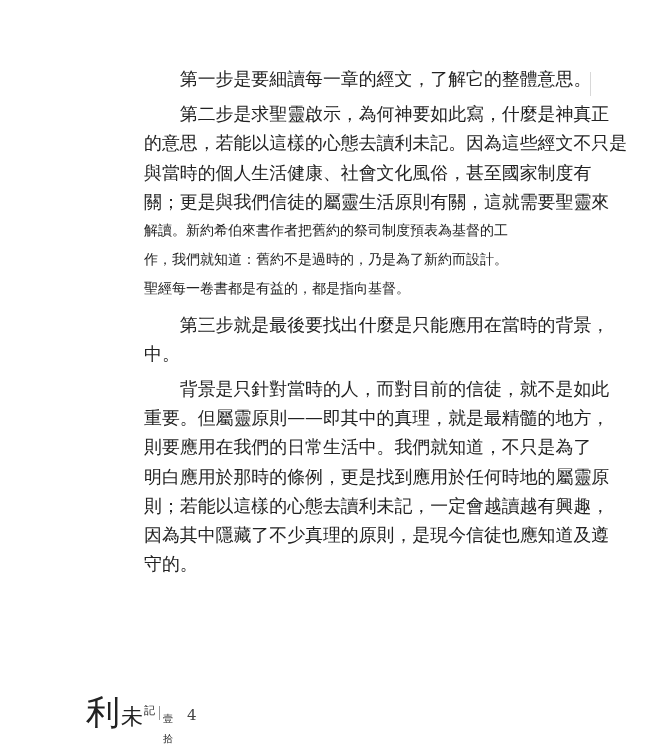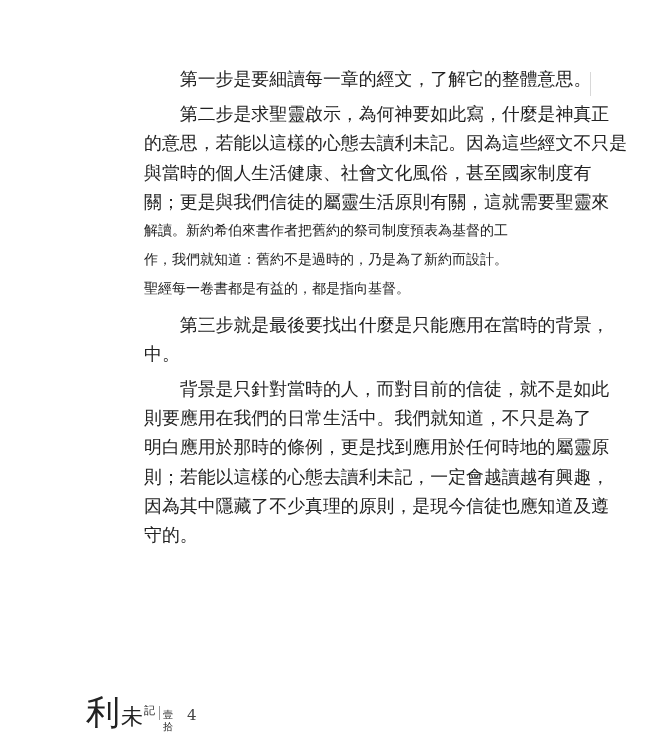--- a/index.html
+++ b/index.html
@@ -16,21 +16,21 @@
   .para .line { display: block; white-space: nowrap; }
   .para .line.first { padding-left: 2em; }
   .para .line { text-indent: 0; }
   .para.no-gap { margin-bottom: 0; }
   .sans { font-family: "DejaVu Sans", "Liberation Sans", sans-serif; font-size: 14px; }
   .footer { position: absolute; left: 86px; top: 692px; height: 40px; font-family: "DejaVu Serif", "Liberation Serif", serif; color: #222; }
   .footer .big { position: absolute; left: 0; top: 0; font-size: 34px; line-height: 40px; }
   .footer .mid { position: absolute; left: 35px; top: 12px; font-size: 22px; line-height: 26px; }
   .footer .small { position: absolute; left: 58px; top: 12px; font-size: 11px; line-height: 14px; }
   .footer .sep { position: absolute; left: 73px; top: 14px; width: 1px; height: 14px; background: #999; }
-  .footer .vol { position: absolute; left: 77px; top: 17px; font-size: 10px; line-height: 12px; }
+  .footer .vol { position: absolute; left: 77px; top: 17px; font-size: 10px; line-height: 20px; }
   .footer .pageno { position: absolute; left: 101px; top: 14px; font-size: 15px; line-height: 18px; color: #444; }
 </style>
 </head>
 <body>
 
 <div class="page">
   <div class="crop-mark"></div>
 
   <div class="body-text">
     <p class="para" style="text-indent:0">
@@ -44,20 +44,21 @@
       <span class="line sans">解讀。新約希伯來書作者把舊約的祭司制度預表為基督的工</span>
       <span class="line sans">作，我們就知道：舊約不是過時的，乃是為了新約而設計。</span>
       <span class="line sans">聖經每一卷書都是有益的，都是指向基督。</span>
     </p>
     <p class="para" style="text-indent:0">
       <span class="line first">第三步就是最後要找出什麼是只能應用在當時的背景，</span>
       <span class="line">中。</span>
     </p>
     <p class="para no-gap" style="text-indent:0">
       <span class="line first">背景是只針對當時的人，而對目前的信徒，就不是如此</span>
+      <span class="line">重要。但屬靈原則——即其中的真理，就是最精髓的地方，</span>
       <span class="line">則要應用在我們的日常生活中。我們就知道，不只是為了</span>
       <span class="line">明白應用於那時的條例，更是找到應用於任何時地的屬靈原</span>
       <span class="line">則；若能以這樣的心態去讀利未記，一定會越讀越有興趣，</span>
       <span class="line">因為其中隱藏了不少真理的原則，是現今信徒也應知道及遵</span>
       <span class="line">守的。</span>
     </p>
   </div>
 
   <div class="footer">
     <span class="big">利</span>

